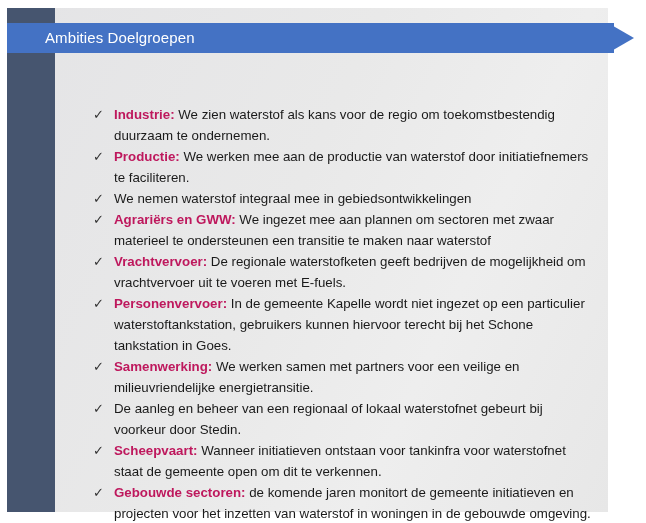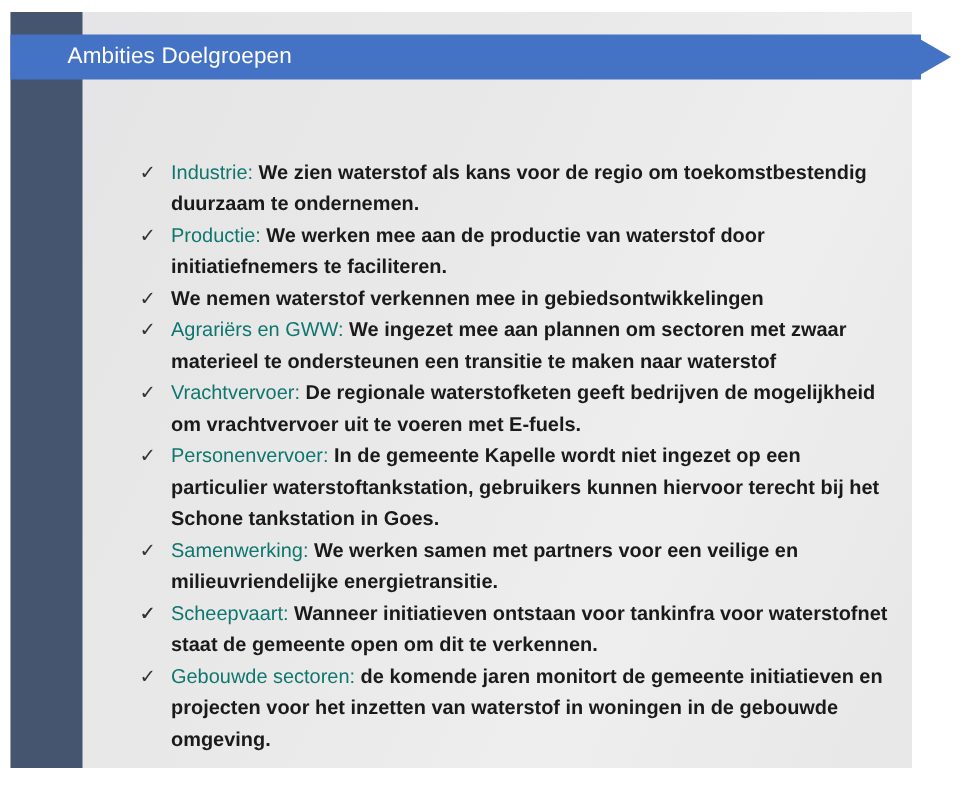--- a/index.html
+++ b/index.html
@@ -96,46 +96,46 @@
     position: absolute;
     left: 1px;
     top: 0px;
     width: 14px;
     font-size: 13px;
     line-height: 21px;
     color: #333333;
     text-align: left;
   }
   .lead {
-    font-weight: normal;
-    color: #0f766e;
+    font-weight: bold;
+    color: #be185d;
   }
   .rest {
-    font-weight: bold;
+    font-weight: normal;
   }
 </style>
 </head>
 <body>
 
 <div id="slide">
 
   <div id="content-panel"></div>
 
   <div id="sidebar-accent"></div>
 
   <div id="title-banner"></div>
   <div id="title-banner-arrow"></div>
   <div id="title-text">Ambities Doelgroepen</div>
 
   <div id="bullet-list">
       <div class="bullet-item"><span class="check-icon">✓</span><span class="lead">Industrie:</span><span class="rest"> We zien waterstof als kans voor de regio om toekomstbestendig duurzaam te ondernemen.</span></div>
       <div class="bullet-item"><span class="check-icon">✓</span><span class="lead">Productie:</span><span class="rest"> We werken mee aan de productie van waterstof door initiatiefnemers te faciliteren.</span></div>
-      <div class="bullet-item"><span class="check-icon">✓</span><span class="rest">We nemen waterstof verkennen mee in gebiedsontwikkelingen</span></div>
+      <div class="bullet-item"><span class="check-icon">✓</span><span class="rest">We nemen waterstof integraal mee in gebiedsontwikkelingen</span></div>
       <div class="bullet-item"><span class="check-icon">✓</span><span class="lead">Agrariërs en GWW:</span><span class="rest"> We ingezet mee aan plannen om sectoren met zwaar materieel te ondersteunen een transitie te maken naar waterstof</span></div>
       <div class="bullet-item"><span class="check-icon">✓</span><span class="lead">Vrachtvervoer:</span><span class="rest"> De regionale waterstofketen geeft bedrijven de mogelijkheid om vrachtvervoer uit te voeren met E-fuels.</span></div>
       <div class="bullet-item"><span class="check-icon">✓</span><span class="lead">Personenvervoer:</span><span class="rest"> In de gemeente Kapelle wordt niet ingezet op een particulier waterstoftankstation, gebruikers kunnen hiervoor terecht bij het Schone tankstation in Goes.</span></div>
       <div class="bullet-item"><span class="check-icon">✓</span><span class="lead">Samenwerking:</span><span class="rest"> We werken samen met partners voor een veilige en milieuvriendelijke energietransitie.</span></div>
-      <div class="bullet-item"><span class="check-icon">✓</span></div>
+      <div class="bullet-item"><span class="check-icon">✓</span><span class="rest">De aanleg en beheer van een regionaal of lokaal waterstofnet gebeurt bij voorkeur door Stedin.</span></div>
       <div class="bullet-item"><span class="check-icon">✓</span><span class="lead">Scheepvaart:</span><span class="rest"> Wanneer initiatieven ontstaan voor tankinfra voor waterstofnet staat de gemeente open om dit te verkennen.</span></div>
       <div class="bullet-item"><span class="check-icon">✓</span><span class="lead">Gebouwde sectoren:</span><span class="rest"> de komende jaren monitort de gemeente initiatieven en projecten voor het inzetten van waterstof in woningen in de gebouwde omgeving.</span></div>
     </div>
 
 </div>
 
 </body></html>

